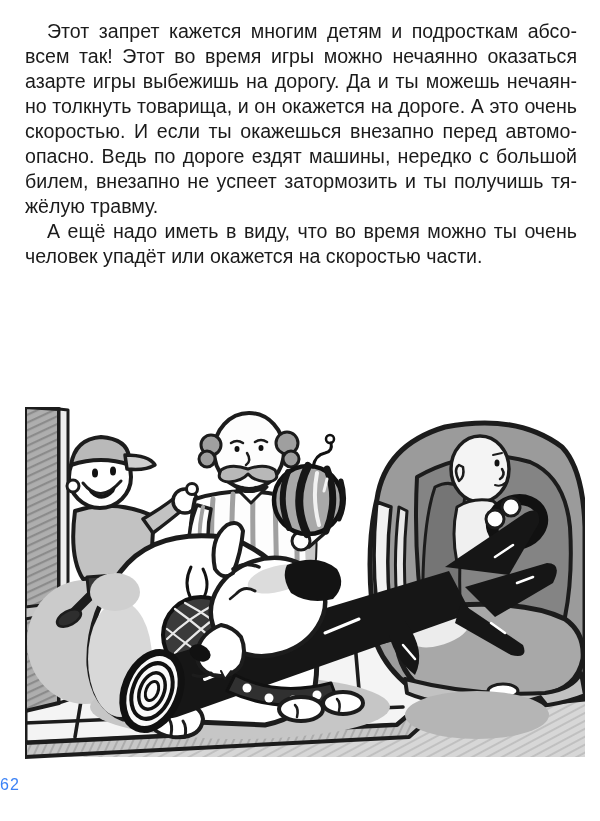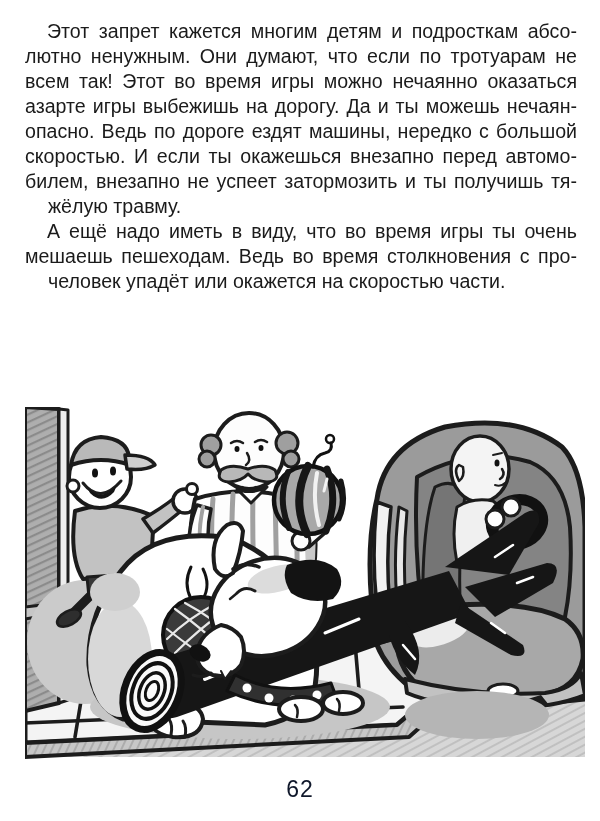--- a/index.html
+++ b/index.html
@@ -23,64 +23,63 @@
     font-weight: 400;
   }
   .para { margin: 0; padding: 0; }
   .line {
     display: block;
     text-align: justify;
     text-align-last: justify;
     white-space: nowrap;
   }
   .line.first { text-indent: 22px; }
-  .line.lastline { text-align-last: left; white-space: normal; margin-left: 23px; }
+  .line.lastline { text-align-last: left; white-space: normal; }
   .illustration {
     position: absolute;
     top: 407px;
     left: 25px;
     width: 560px;
     height: 353px;
     margin: 0;
   }
   .illustration svg { display: block; width: 560px; height: 353px; }
   svg path, svg ellipse, svg circle, svg line, svg polyline {
     stroke-linecap: round;
     stroke-linejoin: round;
   }
   .page-number {
     position: absolute;
     top: 776px;
     left: 0;
     width: 600px;
-    text-align: center;
-    font-size: 23px;
+    text-align: left;
+    font-size: 16px;
     letter-spacing: 1px;
-    color: #0f172a;
+    color: #3b82f6;
   }
 </style>
 </head>
 <body>
 
 <div class="page">
 
   <div class="text-block">
     <p class="para">
       <span class="line first">Этот запрет кажется многим детям и подросткам абсо-</span>
-      <span class="line">лютно ненужным. Они думают, что если по тротуарам не</span>
       <span class="line">всем так! Этот во время игры можно нечаянно оказаться</span>
       <span class="line">азарте игры выбежишь на дорогу. Да и ты можешь нечаян-</span>
+      <span class="line">но толкнуть товарища, и он окажется на дороге. А это очень</span>
+      <span class="line">скоростью. И если ты окажешься внезапно перед автомо-</span>
       <span class="line">опасно. Ведь по дороге ездят машины, нередко с большой</span>
-      <span class="line">скоростью. И если ты окажешься внезапно перед автомо-</span>
       <span class="line">билем, внезапно не успеет затормозить и ты получишь тя-</span>
       <span class="line lastline">жёлую травму.</span>
     </p>
     <p class="para">
-      <span class="line first">А ещё надо иметь в виду, что во время игры ты очень</span>
-      <span class="line">мешаешь пешеходам. Ведь во время столкновения с про-</span>
+      <span class="line first">А ещё надо иметь в виду, что во время можно ты очень</span>
       <span class="line lastline">человек упадёт или окажется на скоростью части.</span>
     </p>
   </div>
 
   <figure class="illustration">
     <svg viewBox="0 0 560 353" role="img" aria-label="Чёрно-белый рисунок: мальчик выбегает из-за забора, пожилой мужчина с усами несёт арбуз и авоську, большая пятнистая собака тащит в зубах огромную чёрную рыбу через тротуар, из машины на дороге смотрит водитель.">
       <defs>
         <pattern id="hatchWall" width="7" height="7" patternUnits="userSpaceOnUse" patternTransform="rotate(65)">
           <rect width="7" height="7" fill="#aeaeae"></rect>
           <line x1="1" y1="0" x2="1" y2="7" stroke="#8b8b8b" stroke-width="2.4"></line>

